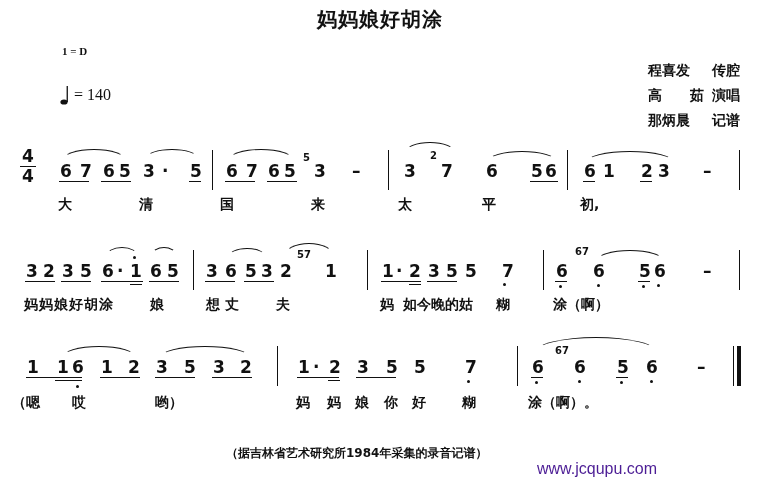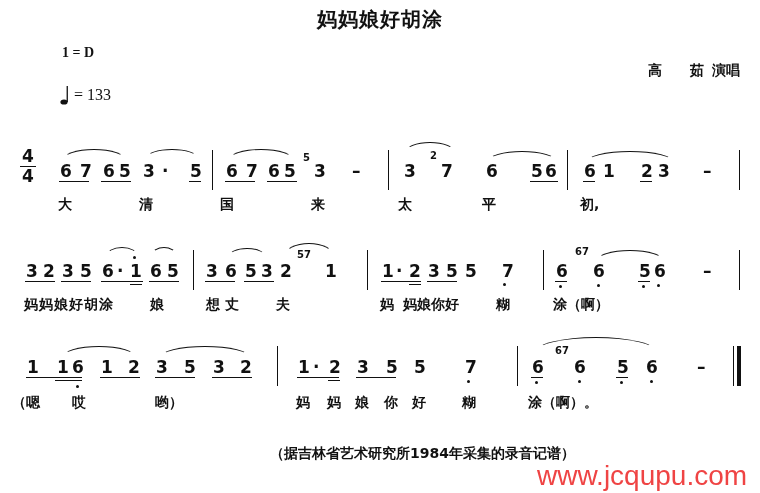--- a/index.html
+++ b/index.html
@@ -1,56 +1,64 @@
 <!DOCTYPE html>
 <html><head>
 <meta charset="utf-8">
 <style>
   html, body { margin:0; padding:0; background:#ffffff; }
   body { width:760px; height:493px; position:relative; overflow:hidden;
          font-family:"DejaVu Sans", sans-serif; color:#111; }
   .abs { position:absolute; }
   .title { left:0; width:760px; top:6px; text-align:center; font-size:20px; font-weight:bold; letter-spacing:1px; }
-  .key { left:62px; top:45px; font-family:"Liberation Serif", serif; font-weight:bold; font-size:14px; }
+  .key { left:62px; top:45px; font-family:"Liberation Serif", serif; font-weight:bold; font-size:11px; }
   .tempo { left:60px; top:85px; font-family:"Liberation Serif", serif; font-size:16px; display:flex; align-items:center; gap:4px; }
   .credits { left:648px; top:58px; font-size:14px; font-weight:bold; line-height:25px; }
   .credit-row { display:flex; gap:8px; }
   .credit-name { width:56px; display:flex; justify-content:space-between; }
   .timesig { left:20px; top:148px; font-weight:bold; font-size:17px; line-height:17px; text-align:center; width:16px; }
   .timesig .bar { border-top:1px solid #111; height:0; margin:1px 0; }
   .note { position:absolute; font-weight:bold; font-size:17px; line-height:20px; }
   .ul { position:absolute; border-top:1.4px solid #111; height:0; }
   .barline { position:absolute; width:0; border-left:1.5px solid #111; }
   .finalbar { position:absolute; width:4px; background:#111; }
   .slur { position:absolute; border:1.3px solid #111; border-bottom:none; border-left-color:transparent; border-right-color:transparent; border-radius:50% 50% 0 0 / 100% 100% 0 0; }
   .lyric { position:absolute; font-size:14px; font-weight:bold; }
   .grace { position:absolute; font-size:10px; font-weight:bold; line-height:10px; }
   .dot { position:absolute; width:3px; height:3px; background:#111; border-radius:50%; }
-  .footer { left:226px; top:445px; font-size:14px; font-weight:bold;margin-left:44px; }
-  .watermark { left:537px; top:460px; font-size:28px; font-family:"Liberation Sans", sans-serif; color:#ef4444; }
+  .footer { left:226px; top:445px; font-size:12px; font-weight:bold; }
+  .watermark { left:537px; top:460px; font-size:16px; font-family:"Liberation Sans", sans-serif; color:#4c1d95; }
 </style>
 </head>
 <body>
 
 <div class="abs title">妈妈娘好胡涂</div>
 <div class="abs key">1 = D</div>
 <div class="abs tempo">
   <svg width="10" height="20" viewBox="0 0 10 20">
       <ellipse cx="4" cy="17" rx="3.6" ry="2.6" fill="#111"></ellipse>
       <rect x="6.6" y="1" width="1.3" height="16" fill="#111"></rect>
     </svg>
-  <span>= 133</span>
+  <span>= 140</span>
 </div>
 <div class="abs credits">
+  <div class="credit-row">
+      <span class="credit-name">程喜发</span>
+      <span>传腔</span>
+    </div>
   <div class="credit-row">
       <span class="credit-name">
         <span>高</span>
         <span>茹</span>
       </span>
       <span>演唱</span>
+    </div>
+  <div class="credit-row">
+      <span class="credit-name">那炳晨</span>
+      <span>记谱</span>
     </div>
 </div>
 
 <div class="abs timesig">
   <div>4</div>
   <div class="bar"></div>
   <div>4</div>
 </div>
 
 <div>
@@ -169,21 +177,21 @@
   <div class="dot" style="left:642px;top:285px"></div>
   <div class="dot" style="left:657px;top:284px"></div>
   <span class="note" style="left:703px;top:261px">–</span>
   <div class="barline" style="left:739px;top:250px;height:40px"></div>
 
   <span class="lyric" style="left:24px;top:296px;letter-spacing:1px">妈妈娘好胡涂</span>
   <span class="lyric" style="left:150px;top:296px">娘</span>
   <span class="lyric" style="left:206px;top:296px;letter-spacing:5px">想丈</span>
   <span class="lyric" style="left:276px;top:296px">夫</span>
   <span class="lyric" style="left:380px;top:296px">妈</span>
-  <span class="lyric" style="left:403px;top:296px">妈娘你好</span>
+  <span class="lyric" style="left:403px;top:296px">如今晚的姑</span>
   <span class="lyric" style="left:496px;top:296px">糊</span>
   <span class="lyric" style="left:553px;top:296px">涂（啊）</span>
 </div>
 
 <div>
   <div class="slur" style="left:62px;top:346px;width:72px;height:10px;"></div>
   <div class="slur" style="left:160px;top:346px;width:88px;height:10px;"></div>
   <span class="note" style="left:27px;top:357px">1</span>
     <span class="note" style="left:57px;top:357px">1</span>
   <span class="note" style="left:72px;top:357px">6</span>

